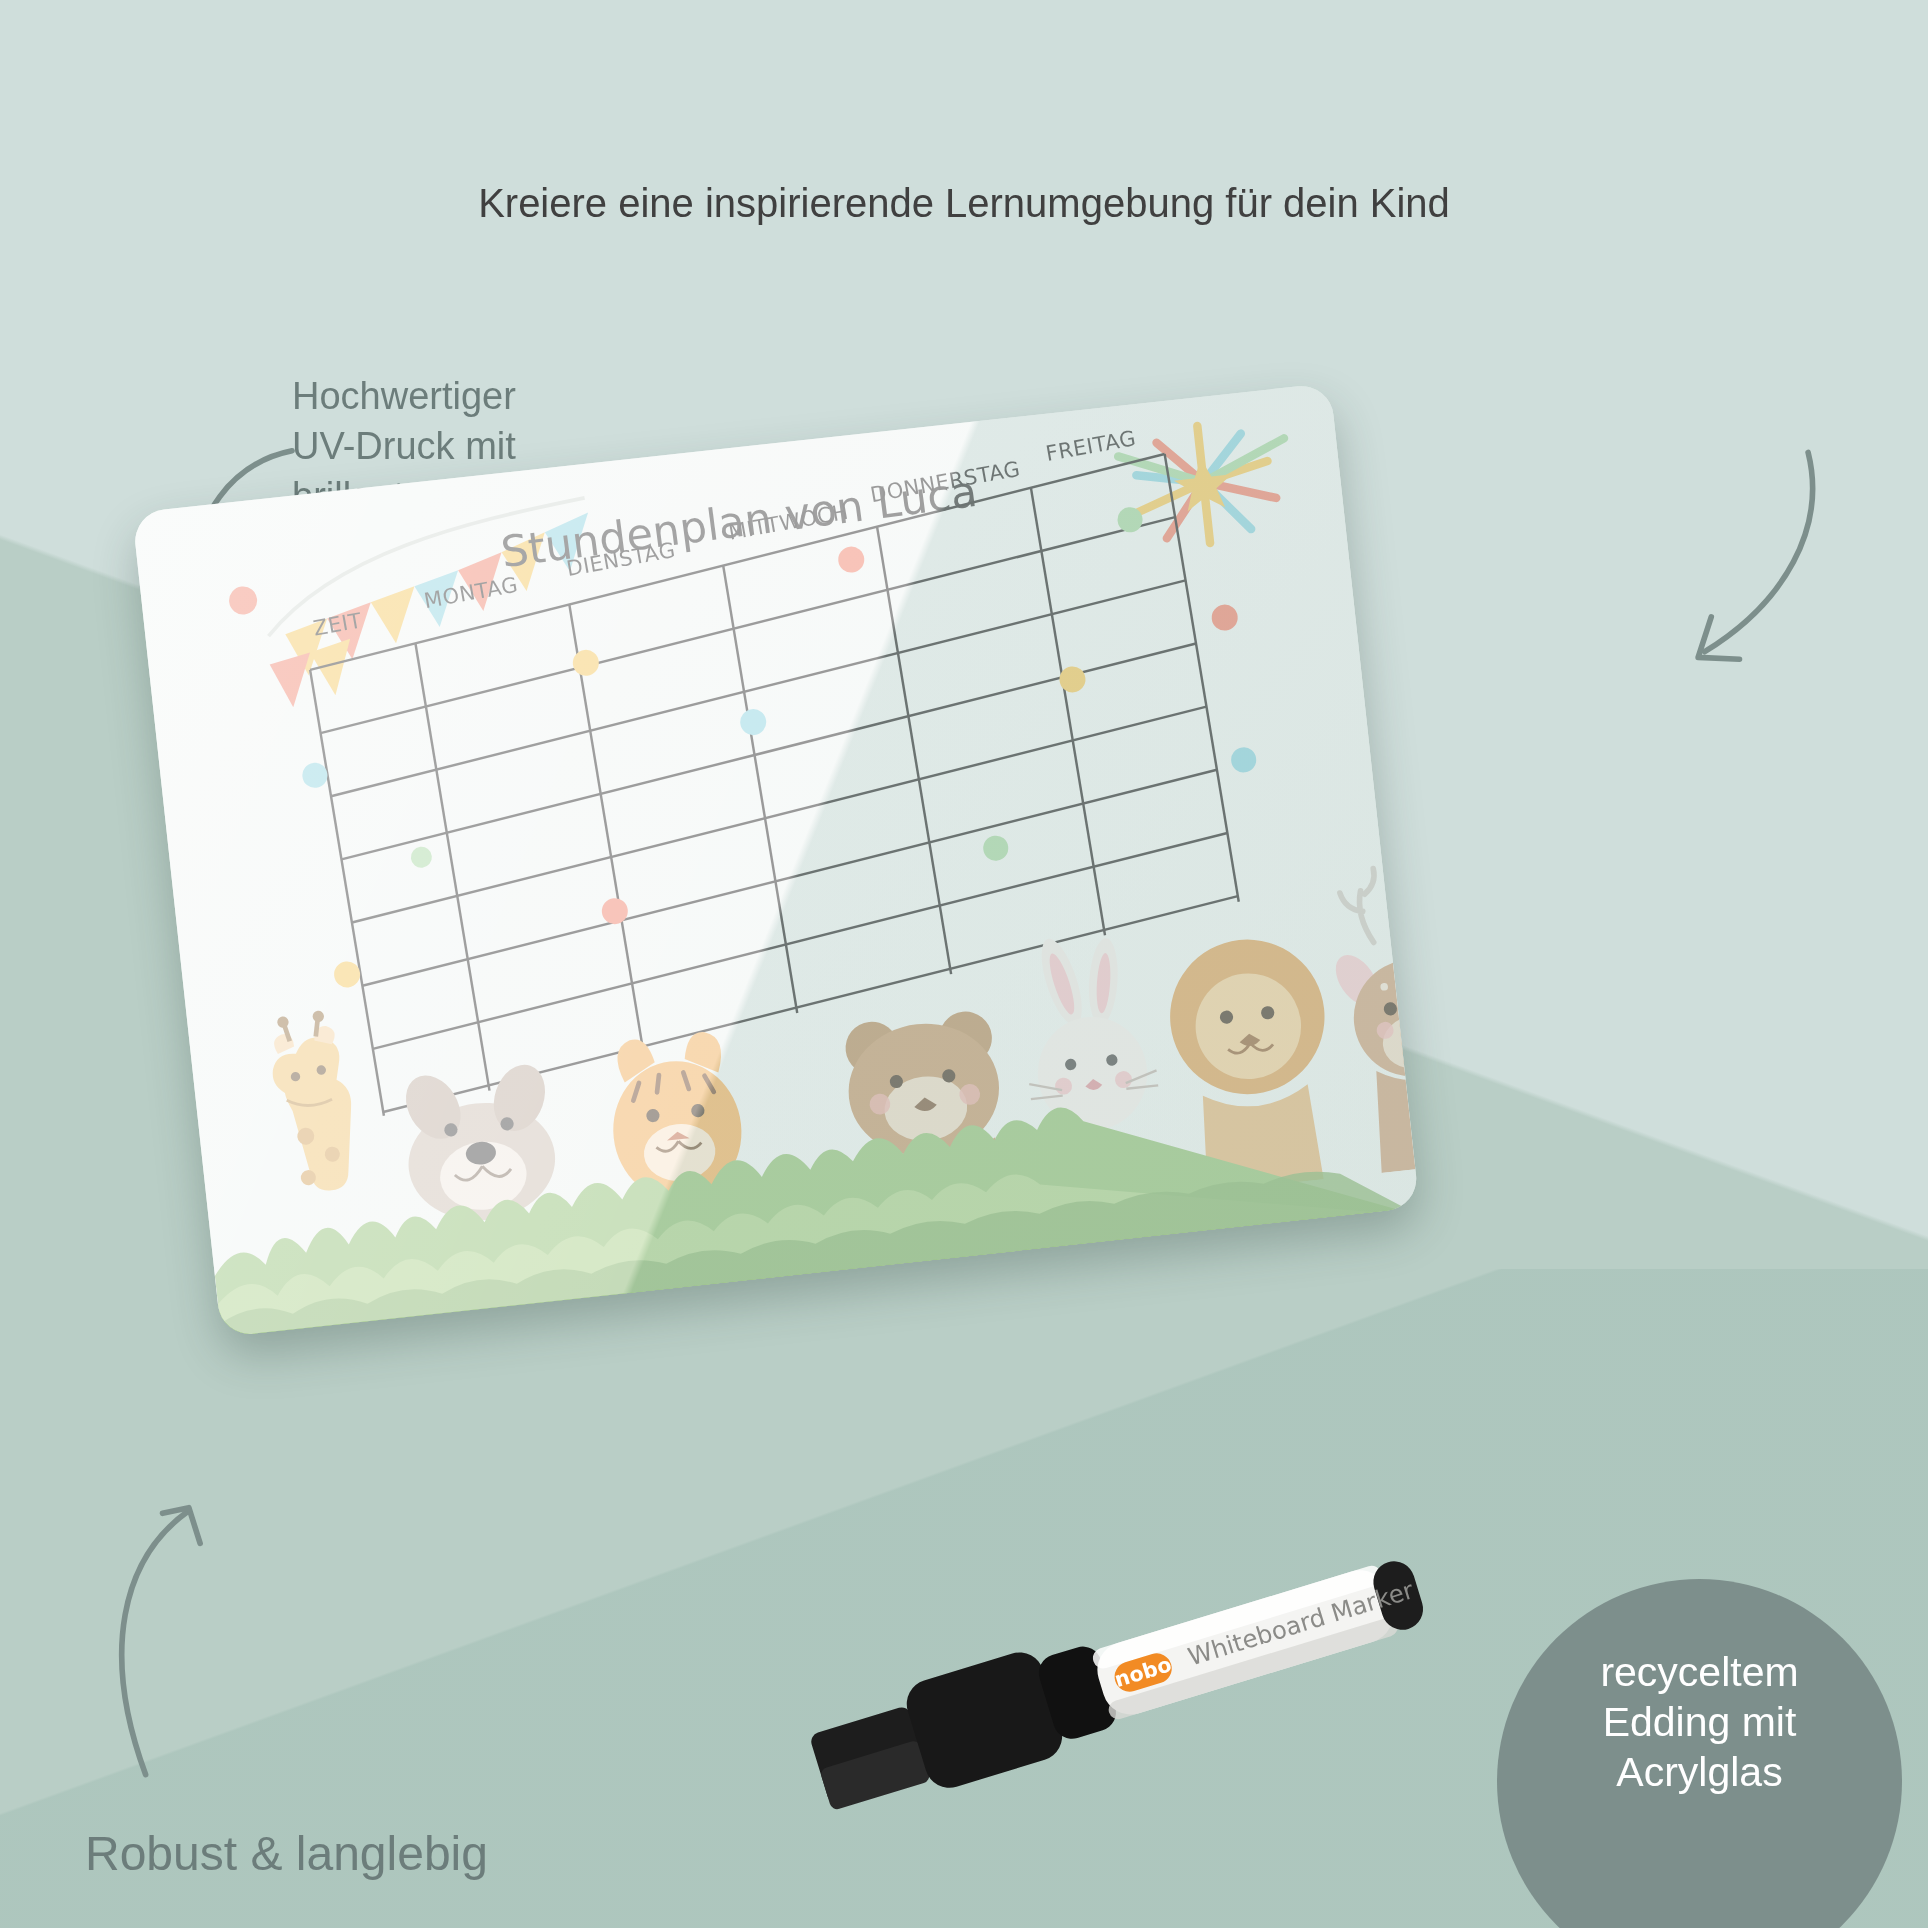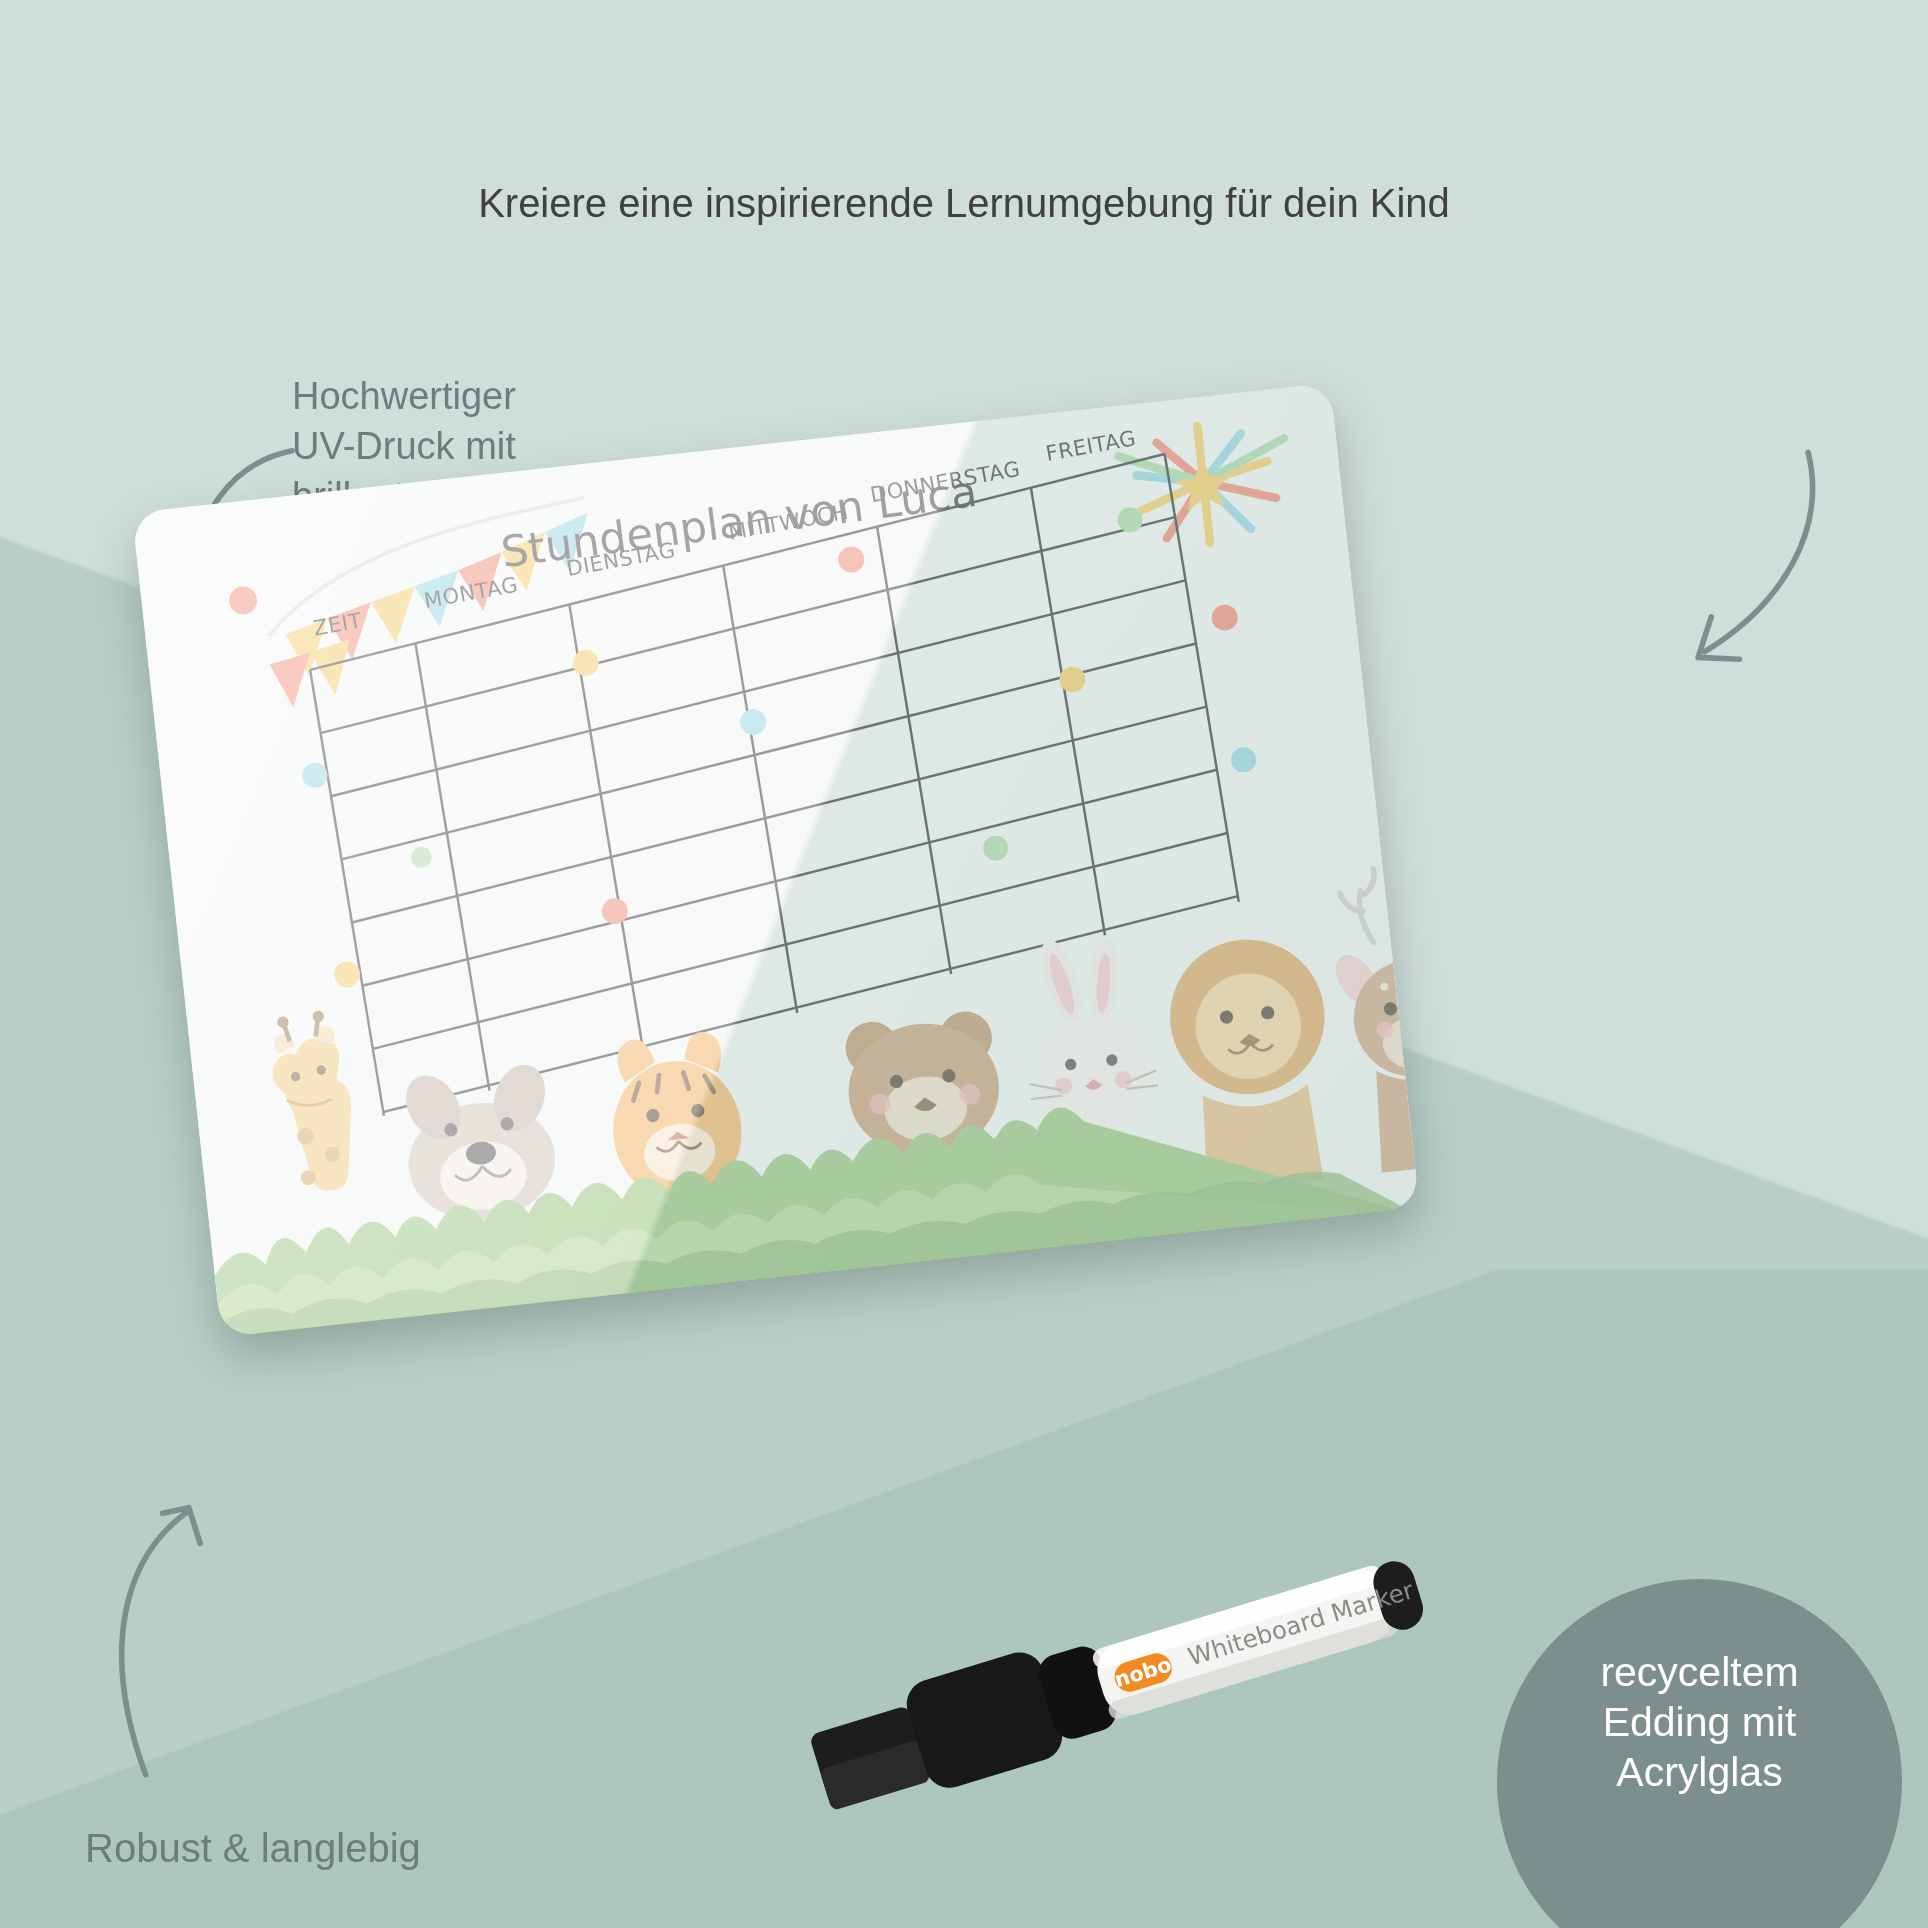--- a/index.html
+++ b/index.html
@@ -68,21 +68,21 @@
   
   .callout {
     position: absolute;
     color: #6c7d7b;
     font-size: 38px;
     line-height: 1.32;
     font-weight: 300;
   }
   .callout-1 { top: 347px; left: 292px; margin-top: 24px; }
   .callout-2 { top: 367px; left: 1410px; text-align: left; }
-  .callout-3 { top: 1822px; left: 85px; font-size: 40px; }
+  .callout-3 { top: 1822px; left: 85px; font-size: 48px; }
 
   .arrow { position: absolute; }
   .arrow svg { display: block; overflow: visible; }
 
   
   .board-wrap {
     position: absolute;
     left: 132px;
     top: 513px;
     width: 1205px;

